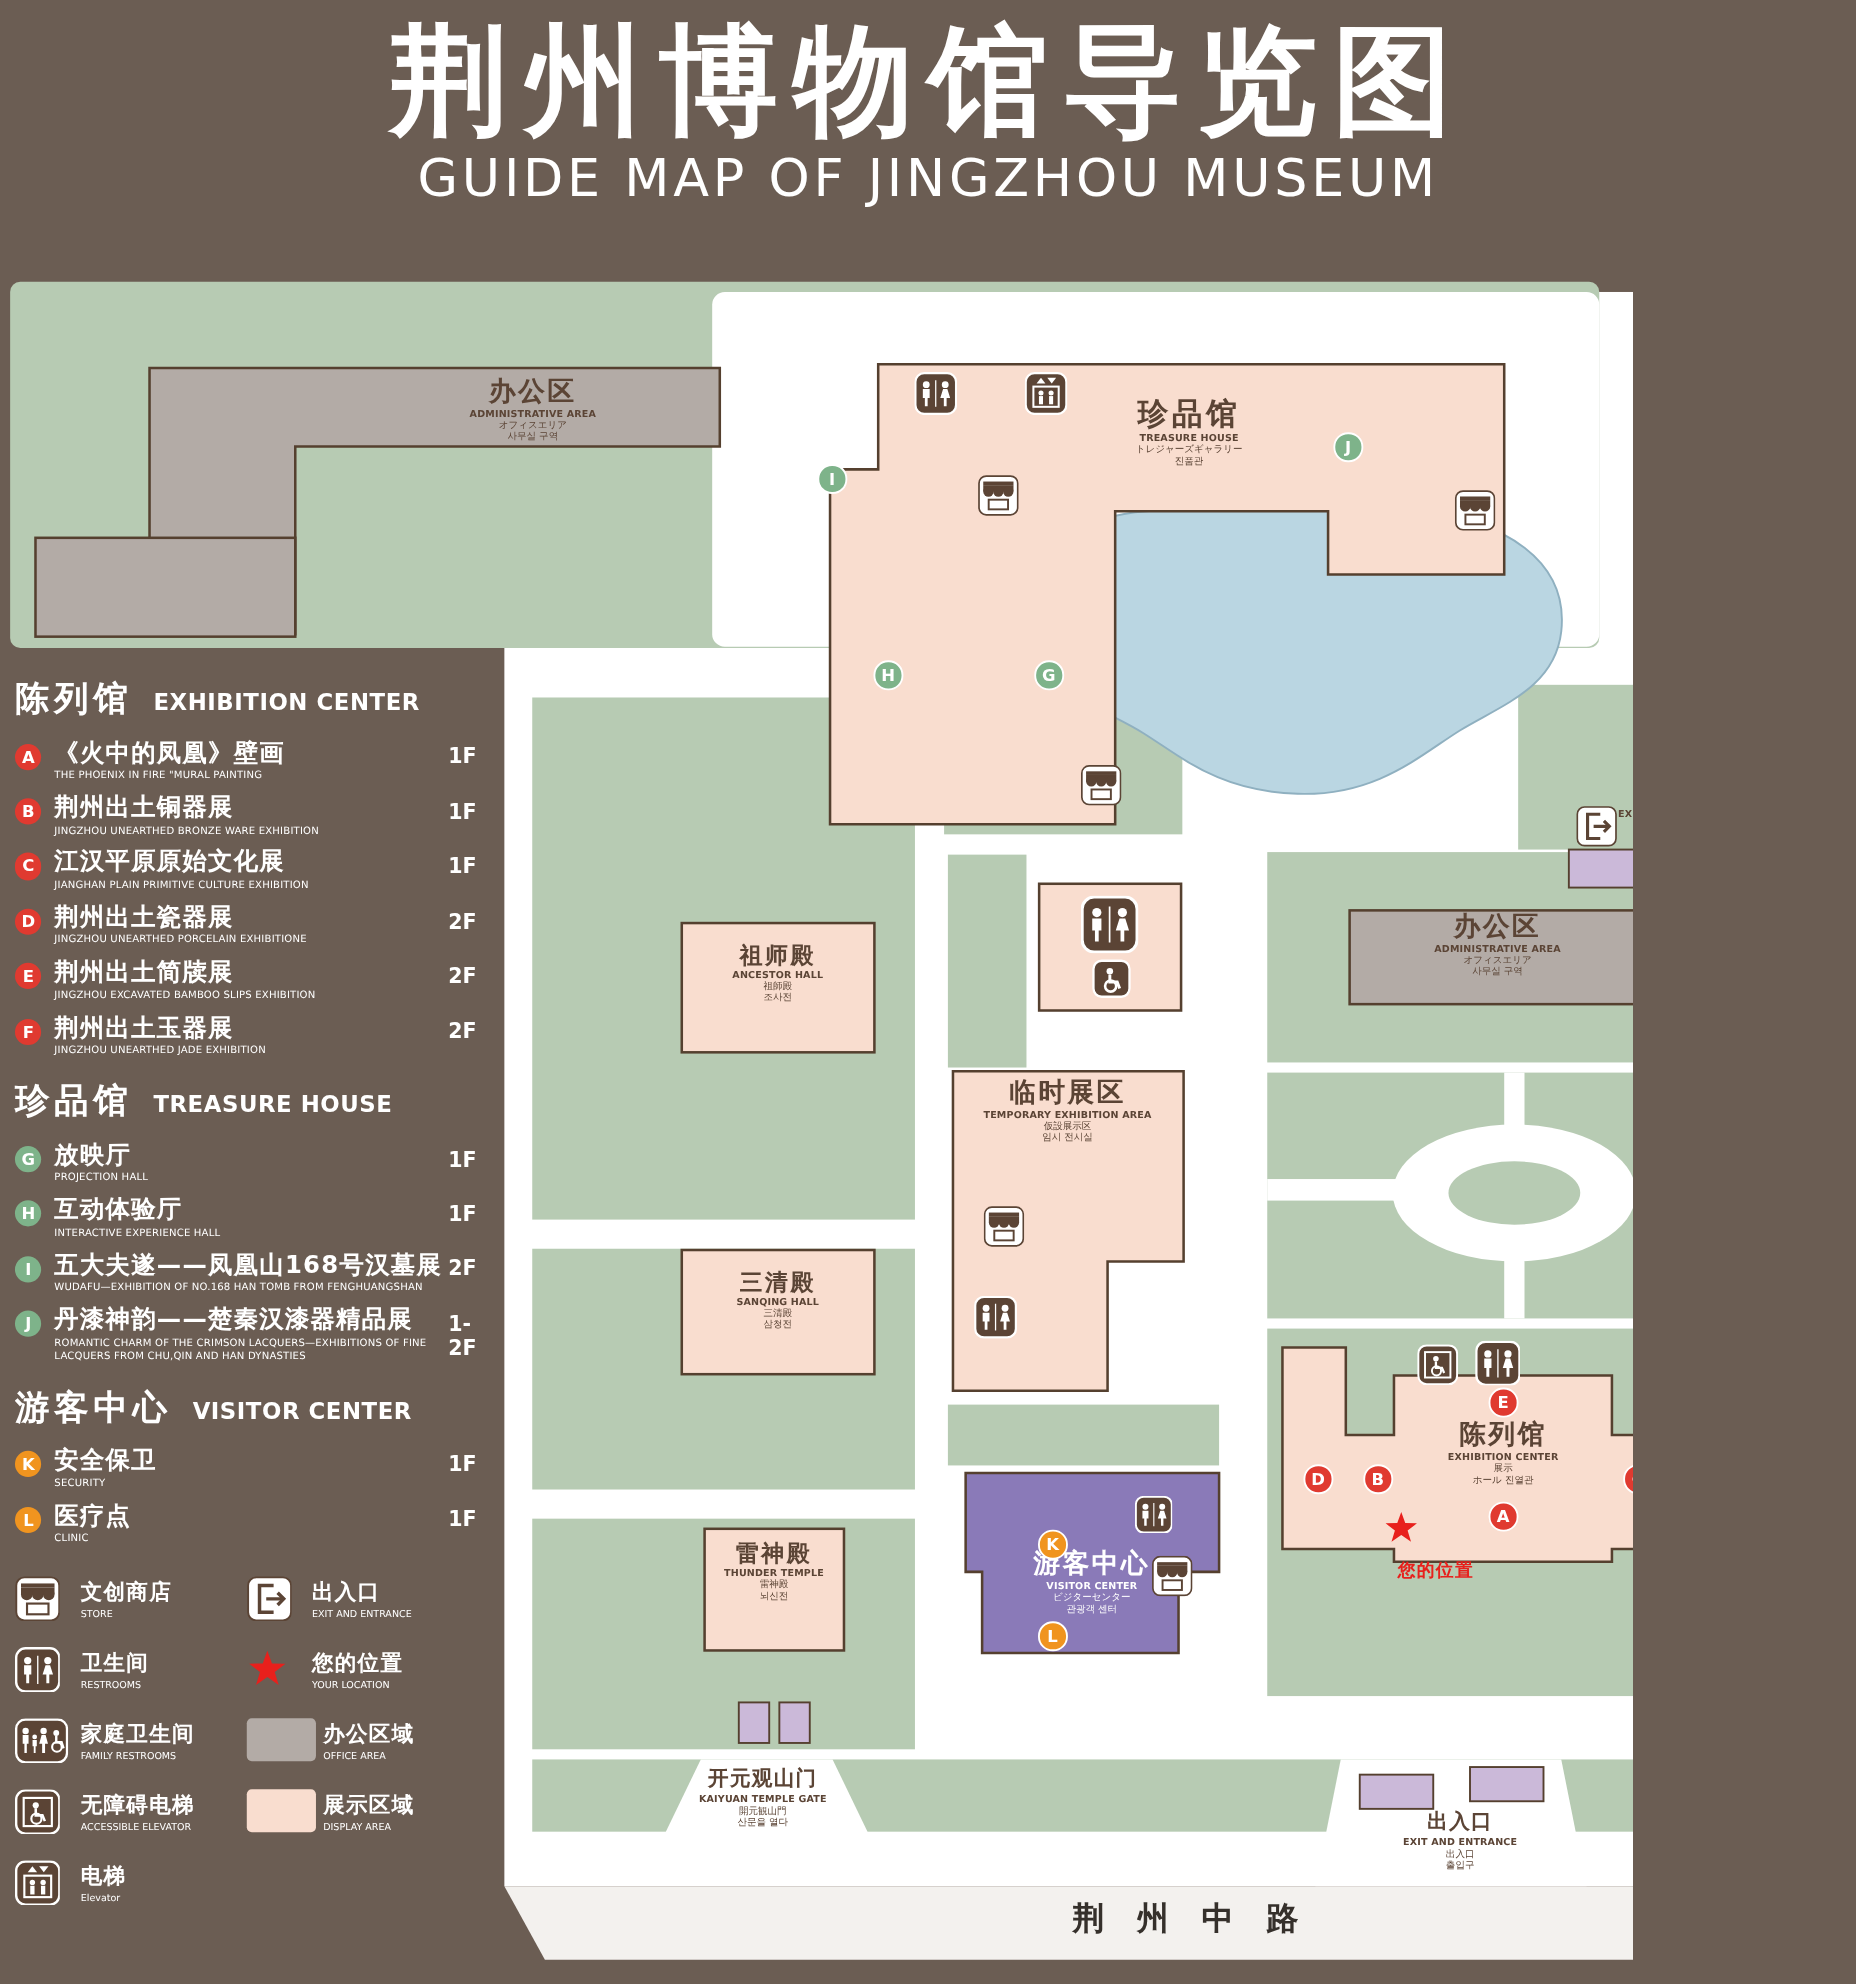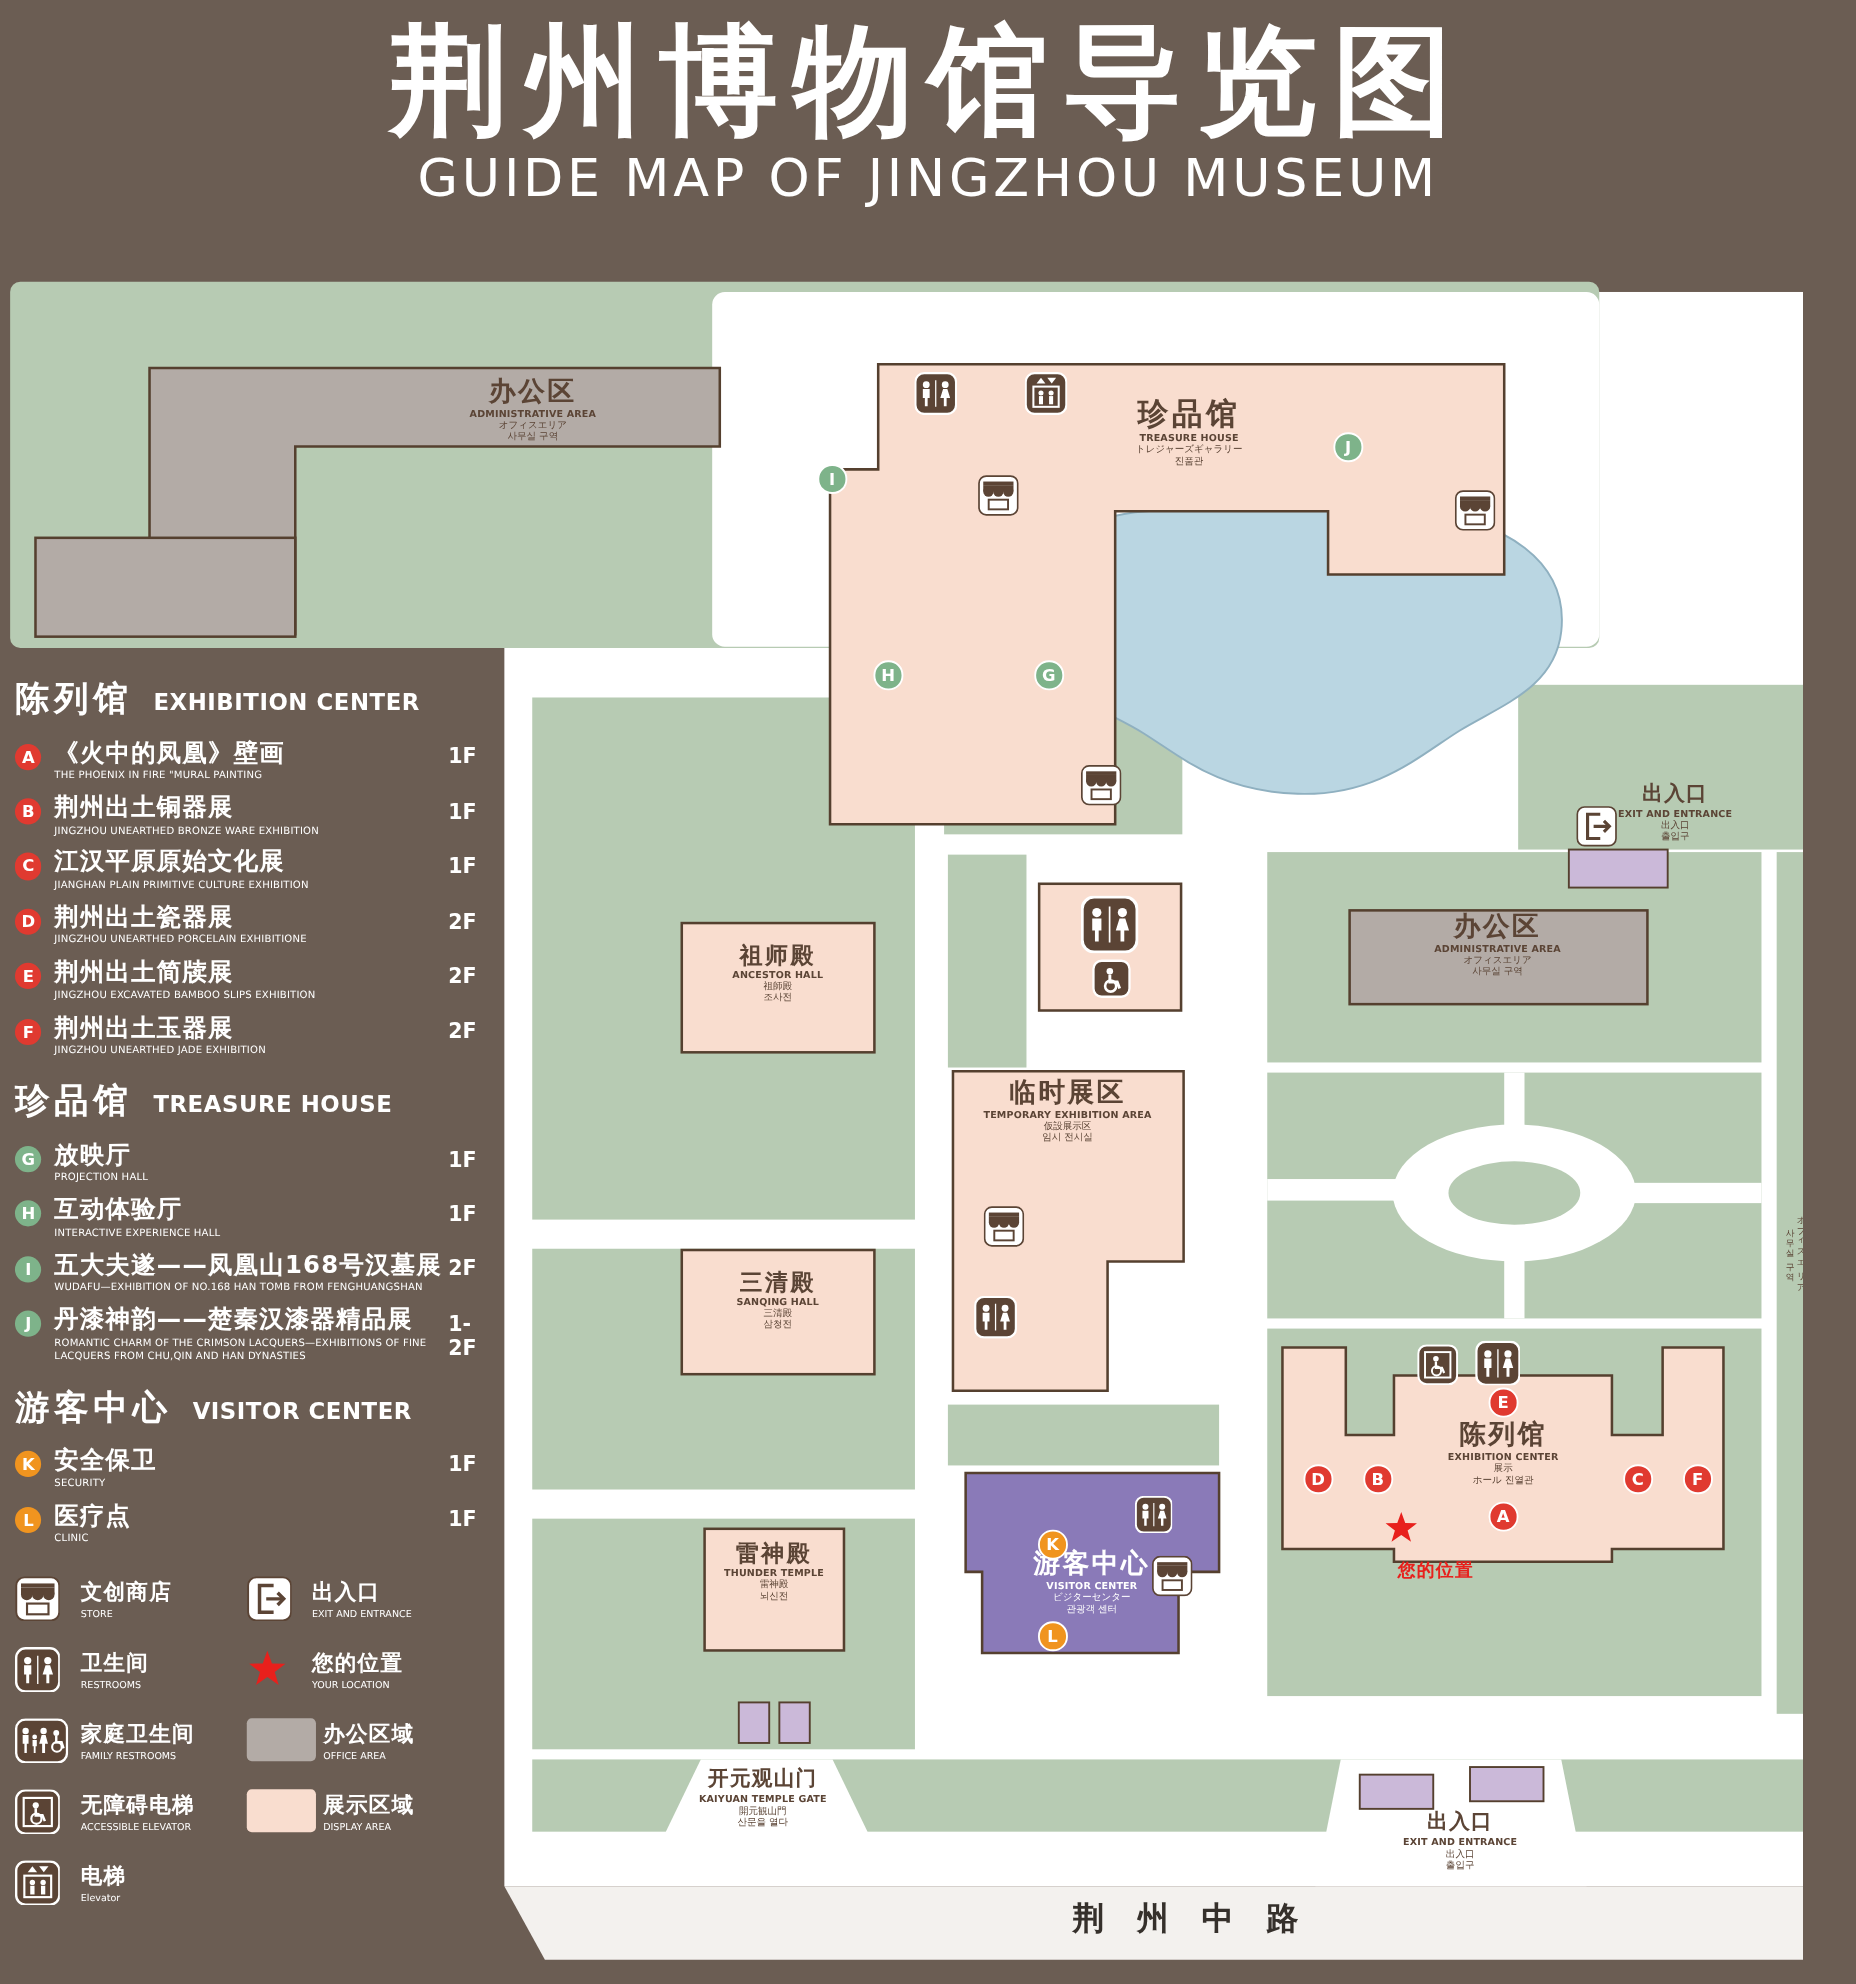--- a/index.html
+++ b/index.html
@@ -1,17 +1,17 @@
 <!DOCTYPE html>
 <html style="font-size:11px"><head>
 <meta charset="utf-8">
 <style>
   *{box-sizing:border-box}
   html,body{margin:0;padding:0;background:#6b5d53}
-  #viewport{position:relative;width:1803px;height:1985px;overflow:hidden;background:#6b5d53}
+  #viewport{position:relative;width:1633px;height:1985px;overflow:hidden;background:#6b5d53}
   #stage{position:absolute;left:0;top:0;width:993px;height:1062px;transform:scale(1.8696);transform-origin:0 0;
          font-family:"DejaVu Sans","Liberation Sans",sans-serif}
   .hdr{position:absolute;left:0;width:100%;text-align:center;color:#fff;z-index:2}
   .hdr-zh{top:0px;font-size:64px;font-weight:bold;letter-spacing:8.1px}
   .hdr-en{top:79px;font-size:28px;letter-spacing:2px}
   .map-svg{position:absolute;left:0;top:0;z-index:1}
   .green{fill:#b7cbb3}
   .white{fill:#ffffff}
   .pink{fill:#f9ddcf;stroke:#55402f;stroke-width:2}
   .gray{fill:#b3aba6;stroke:#55402f;stroke-width:2}

